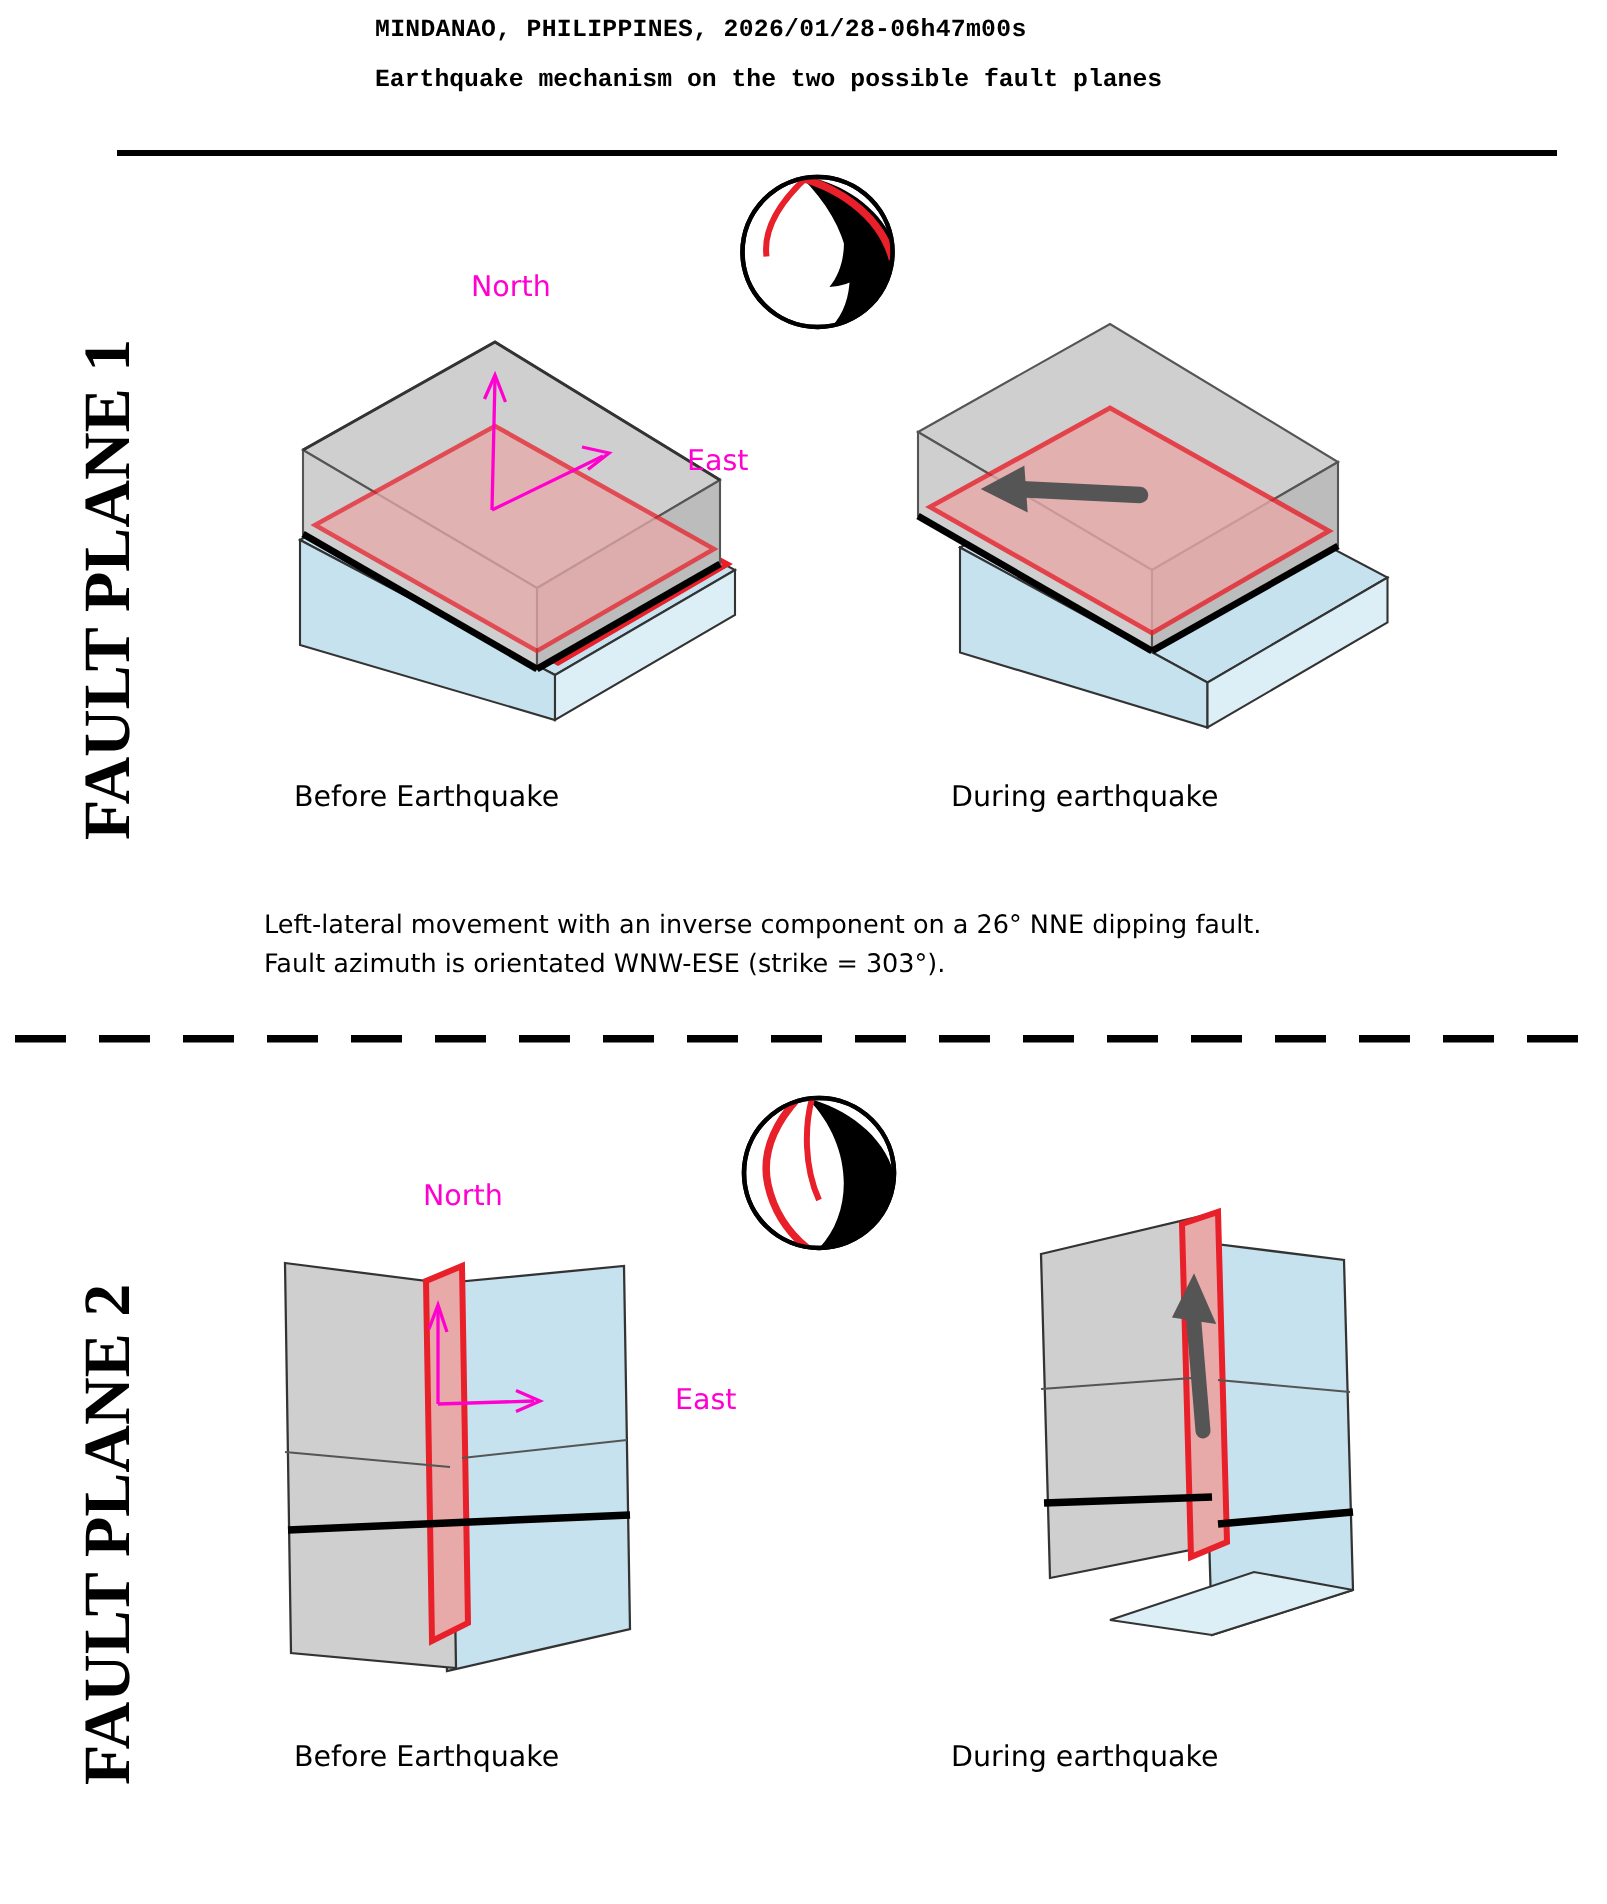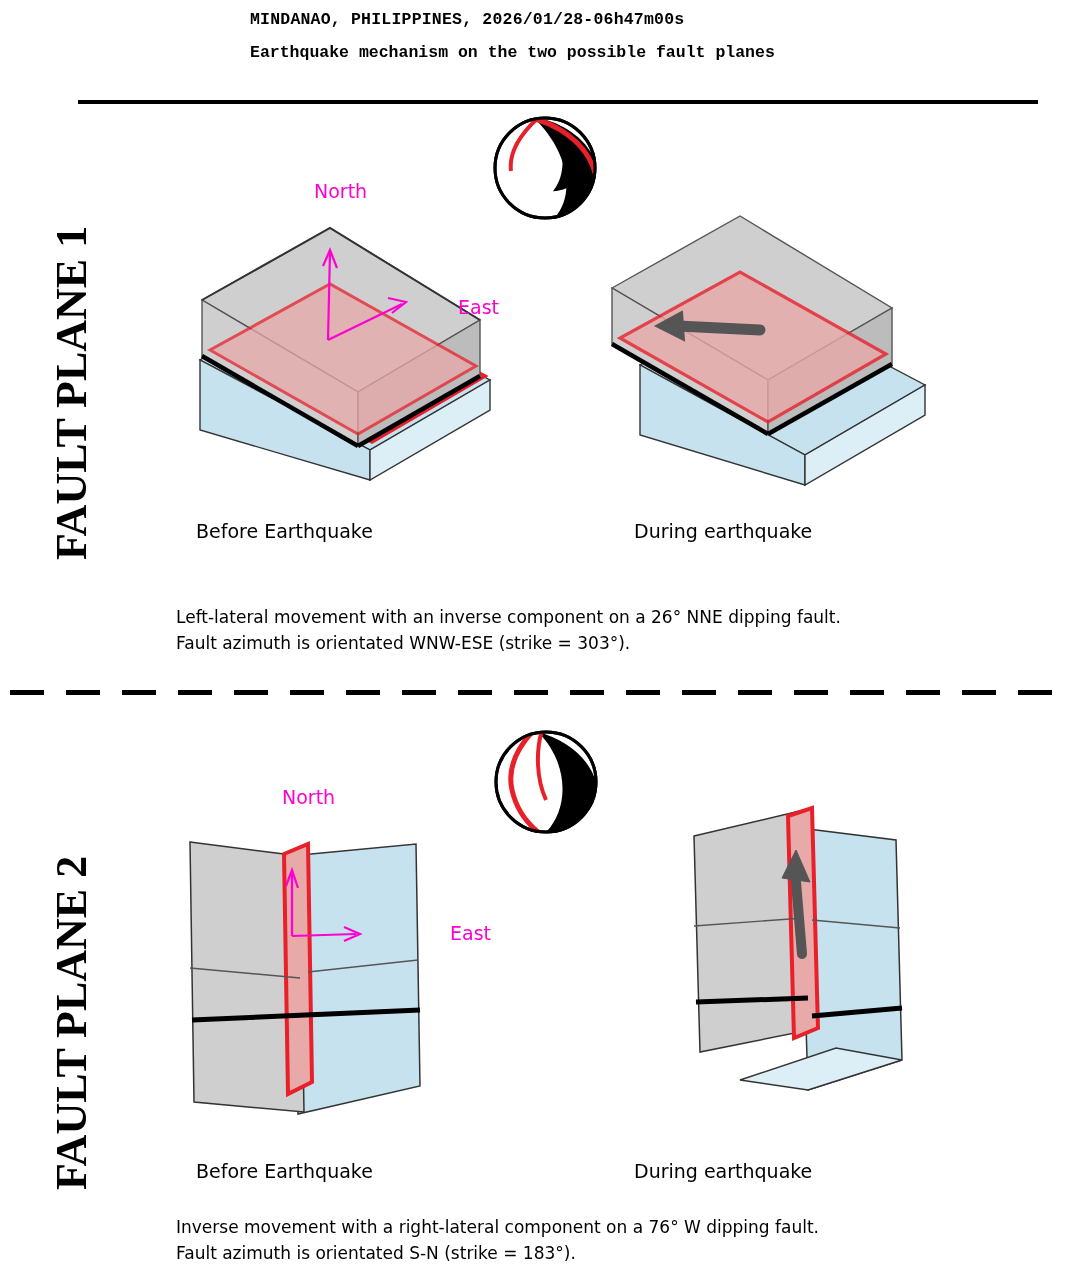--- a/index.html
+++ b/index.html
@@ -203,16 +203,14 @@
       </g>
     </svg>
   </div>
 
   <div class="compass-label" style="left:282px;top:786px;">North</div>
   <div class="compass-label" style="left:450px;top:922px;">East</div>
 
   <div class="stage-label" style="left:196px;top:1160px;">Before Earthquake</div>
   <div class="stage-label" style="left:634px;top:1160px;">During earthquake</div>
 
-  <div class="caption" style="left:176px;top:1214px;width:840px;">Inverse movement with a right-lateral component on a 76° W dipping fault.
-Fault azimuth is orientated S-N (strike = 183°).</div>
 
 </div>
 
 </body></html>

